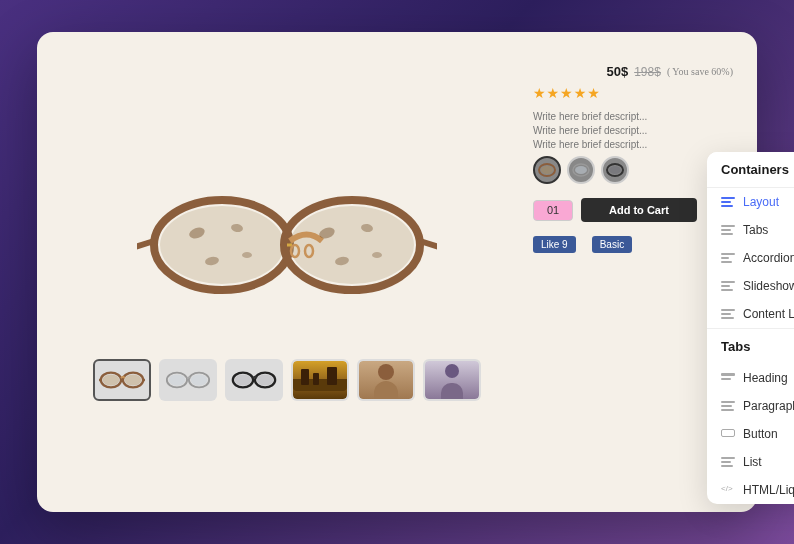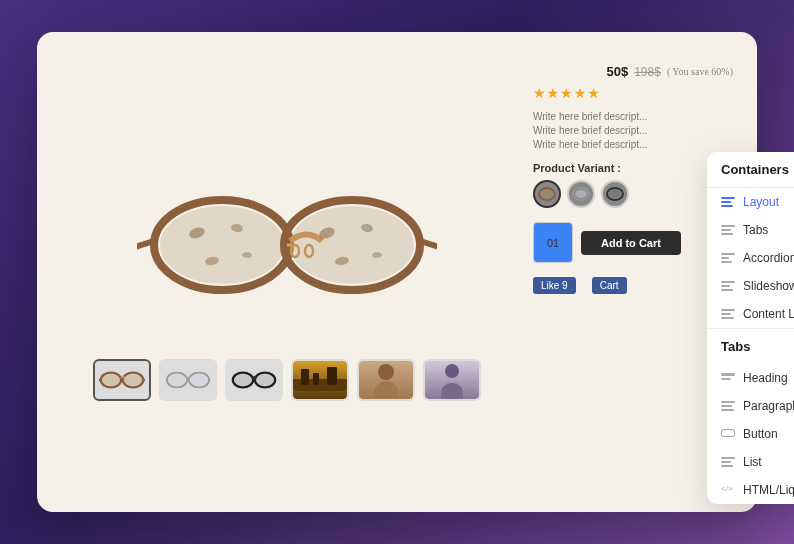--- a/index.html
+++ b/index.html
@@ -171,37 +171,37 @@
 
     .qty-add-row {
       display: flex;
       align-items: center;
       gap: 8px;
       margin-top: 8px;
     }
 
     .qty-box {
       width: 40px;
-      height: 41px;
+      height: 21px;
       border: 1px solid #ccc;
       border-radius: 4px;
       display: flex;
       align-items: center;
       justify-content: center;
       font-size: 11px;
       color: #333;
-      background: #3b82f6;
+      background: #f9a8d4;
     }
 
     .add-btn {
       background: #2d2d2d;
       color: white;
       border: none;
       border-radius: 4px;
-      padding: 6px 20px;
+      padding: 6px 28px;
       font-size: 11px;
       cursor: pointer;
       font-weight: 600;
     }
 
     .social-row {
       display: flex;
       gap: 16px;
       margin-top: 8px;
     }
@@ -416,21 +416,20 @@
       </div>
 
       <div class="stars">★★★★★</div>
 
       <div class="desc-lines">
         <div class="desc-line">Write here brief descript...</div>
         <div class="desc-line">Write here brief descript...</div>
         <div class="desc-line">Write here brief descript...</div>
       </div>
 
-      <div class="variant-label">Product Variant :</div>
 
       <div class="variant-row">
         <div class="variant-circle active">
           <svg width="22" height="22" viewBox="0 0 22 22">
             <ellipse cx="11" cy="11" rx="8" ry="6" fill="none" stroke="#8b5e3c" stroke-width="2"></ellipse>
             <ellipse cx="11" cy="11" rx="6" ry="4" fill="rgba(180,140,80,0.4)"></ellipse>
           </svg>
         </div>
         <div class="variant-circle">
           <svg width="22" height="22" viewBox="0 0 22 22">
@@ -446,21 +445,21 @@
         </div>
       </div>
 
       <div class="qty-add-row">
         <div class="qty-box">01</div>
         <button class="add-btn">Add to Cart</button>
       </div>
 
       <div class="social-row">
         <button class="like-btn">Like 9</button>
-        <button class="share-btn">Cart</button>
+        <button class="share-btn">Basic</button>
       </div>
     </div>
   </div>
 
   <div class="dropdown-panel">
 
     <div class="section-header">
       <span class="section-title">Containers</span>
 
     </div>

